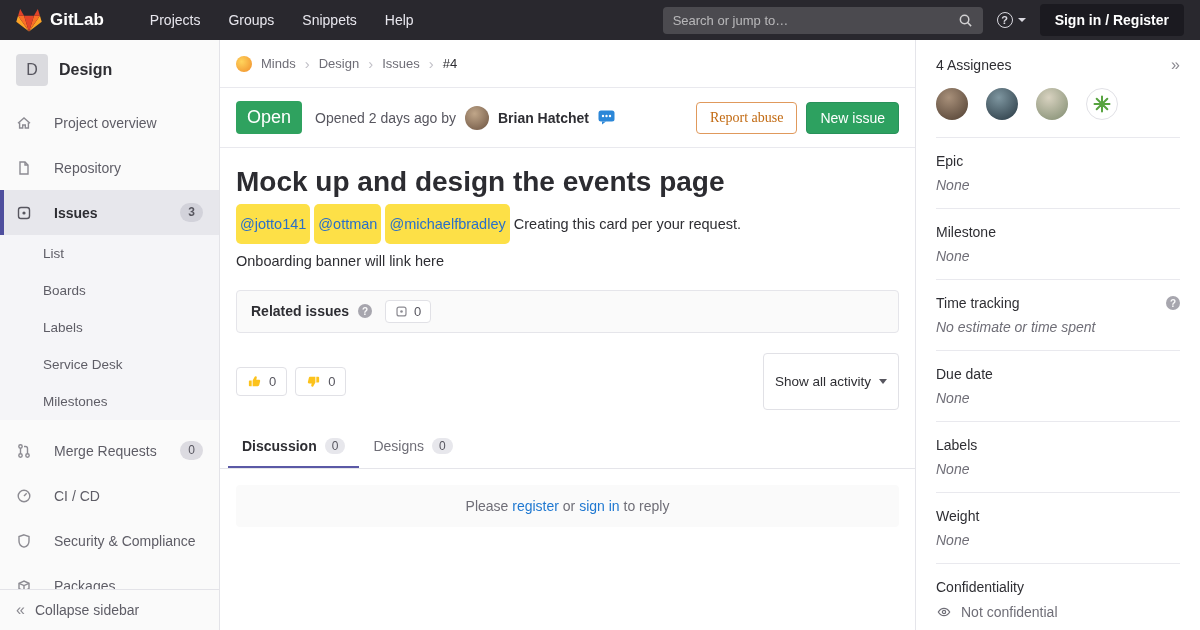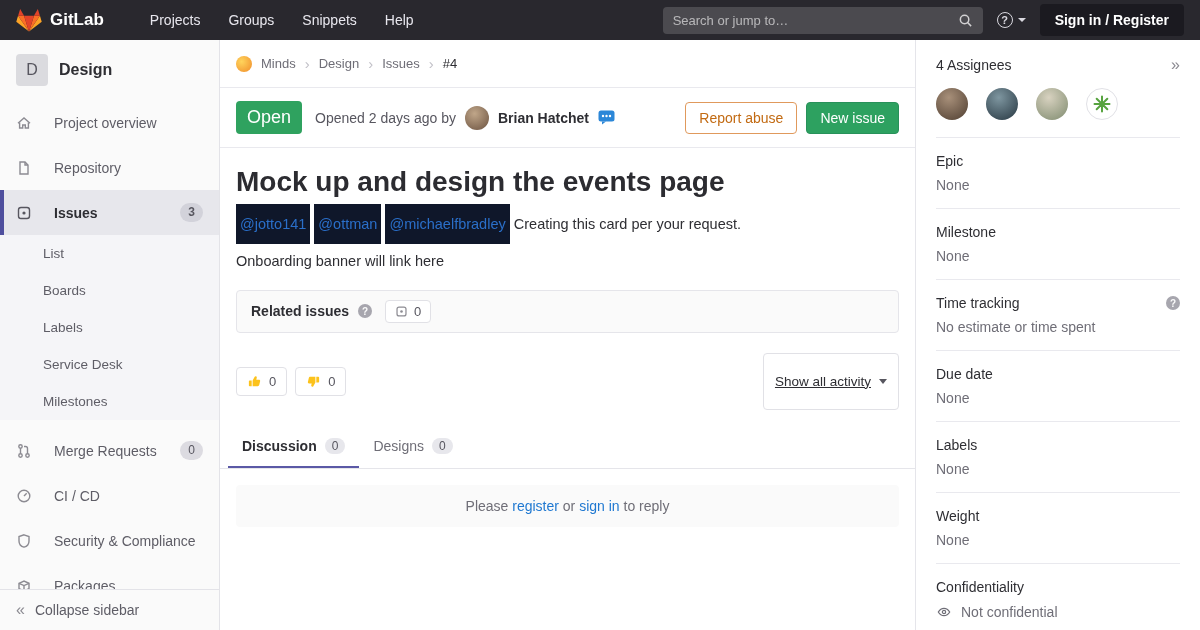--- a/index.html
+++ b/index.html
@@ -69,45 +69,45 @@
   .status-row { display: flex; align-items: center; gap: 9px; padding: 13px 16px;
     border-bottom: 1px solid #e9e9ee; }
   .open-badge { background: #2fa25f; color: #fff; font-size: 18px; border-radius: 4px;
     padding: 6px 11px; }
   .opened-text { color: #57565f; margin-left: 4px; }
   .author-avatar { width: 24px; height: 24px; border-radius: 50%; flex: none;
     background: radial-gradient(circle at 40% 32%, #c0a689, #6b5240); }
   .author { font-weight: bold; color: #2e2e33; }
   .spacer { flex: 1; }
   .report-abuse { background: #fff; border: 1px solid #e0995c; color: #c26a12;
-    font-size: 14px; border-radius: 4px; padding: 7px 13px; }
+    font-size: 14px; border-radius: 4px; padding: 7px 13px; font-family: Liberation Serif, serif; }
   .new-issue { background: #2da160; border: 1px solid #28915a; color: #fff;
     font-size: 14px; border-radius: 4px; padding: 7px 13px; }
 
   .issue-title { font-size: 28px; font-weight: bold; color: #2c2c31; margin: 18px 16px 16px; }
   .desc { margin: 0 16px 15px; font-size: 14.5px; line-height: 1.5; }
-  .mention { background: #0f172a; color: #2a6fc9; border-radius: 0; padding: 12px 4px; }
+  .mention { background: #fde047; color: #2a6fc9; border-radius: 5px; padding: 12px 4px; }
 
   .related-card { margin: 17px 16px; border: 1px solid #e5e5ea; background: #fafafa;
     border-radius: 4px; display: flex; align-items: center; gap: 9px; padding: 9px 14px; }
   .rel-title { font-weight: bold; font-size: 14px; }
   .help-icon { width: 14px; height: 14px; border-radius: 50%; background: #a7a6ae;
     color: #fafafa; font-size: 10px; font-weight: bold; display: flex;
     align-items: center; justify-content: center; flex: none; }
   .rel-pill { display: flex; align-items: center; gap: 6px; background: #fff;
     border: 1px solid #e1e1e6; border-radius: 4px; padding: 3px 9px;
     font-size: 13px; color: #57565f; margin-left: 4px; }
 
   .award-row { display: flex; align-items: center; gap: 8px; margin: 20px 16px 0; }
   .award-btn { display: flex; align-items: center; gap: 7px; background: #fff;
     border: 1px solid #e1e1e6; border-radius: 4px; padding: 6px 10px;
     font-size: 13px; color: #57565f; }
   .activity-btn { margin-left: auto; display: flex; align-items: center; gap: 8px;
     background: #fff; border: 1px solid #e1e1e6; border-radius: 4px;
-    padding: 20px 11px; font-size: 13.5px; color: #2e2e33; text-decoration: underline; }
+    padding: 20px 11px; font-size: 13.5px; color: #2e2e33; }
   .caret-dark { width: 0; height: 0; border-left: 4px solid transparent;
     border-right: 4px solid transparent; border-top: 5px solid #57565f; }
 
   .tabs { display: flex; margin-top: 16px; padding: 0 8px; border-bottom: 1px solid #e5e5ea; }
   .tab { display: flex; align-items: center; gap: 8px; padding: 12px 14px;
     font-size: 14px; color: #6f6e77; border-bottom: 2px solid transparent; background: none; border-top: 0; border-left: 0; border-right: 0; }
   .tab.active { color: #2e2e33; font-weight: bold; border-bottom: 2px solid #5b59a6; }
   .tab-count { background: #e7e7ec; border-radius: 9px; padding: 1px 7px;
     font-size: 12px; color: #57565f; font-weight: normal; }
 
@@ -124,21 +124,21 @@
   .avatar32 { width: 32px; height: 32px; border-radius: 50%; flex: none; }
   .a1 { background: radial-gradient(circle at 40% 30%, #a8907a, #4e3d30); }
   .a2 { background: radial-gradient(circle at 40% 30%, #7e96a0, #263640); }
   .a3 { background: radial-gradient(circle at 40% 30%, #d8d2c0, #7e8a6e); }
   .a4 { background: #fff; border: 1px solid #e1e1e6; display: flex;
     align-items: center; justify-content: center; }
   .rsection { border-top: 1px solid #e9e9ee; padding: 15px 0 15px; }
   .rsection.last { border-bottom: 1px solid #e9e9ee; }
   .rs-head { display: flex; justify-content: space-between; align-items: center; }
   .rlabel { font-size: 14px; color: #2e2e33; }
-  .rvalue { font-size: 14px; color: #6f6e77; margin-top: 8px; }
+  .rvalue { font-size: 14px; color: #6f6e77; margin-top: 8px; font-style: italic; }
   .conf-val { display: flex; align-items: center; gap: 9px; margin-top: 9px;
     color: #6f6e77; font-size: 14px; }
 </style>
 </head>
 <body>
 
 <header class="navbar">
   <a class="brand">
     <span style="display:flex;">
       <svg width="26" height="24" viewBox="0 0 100 92">

